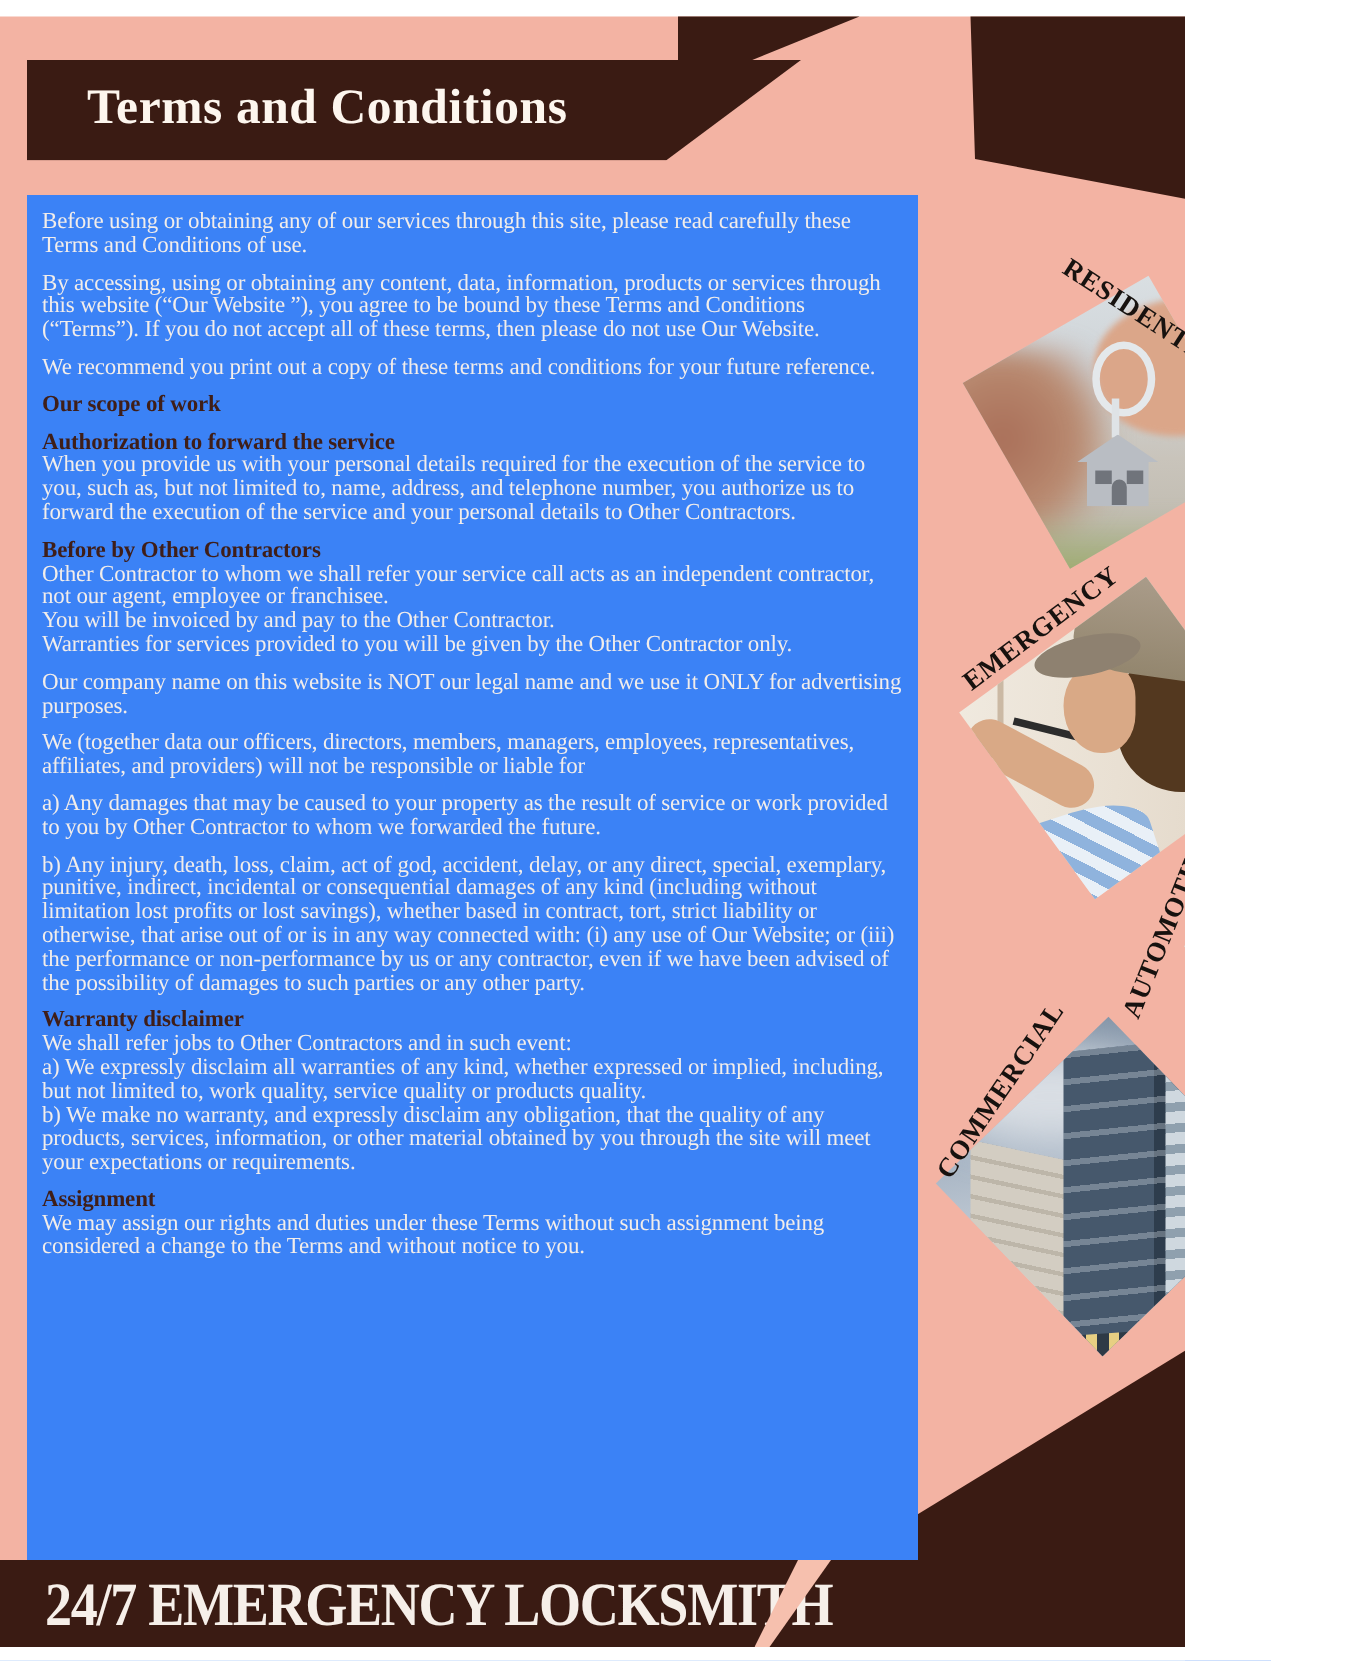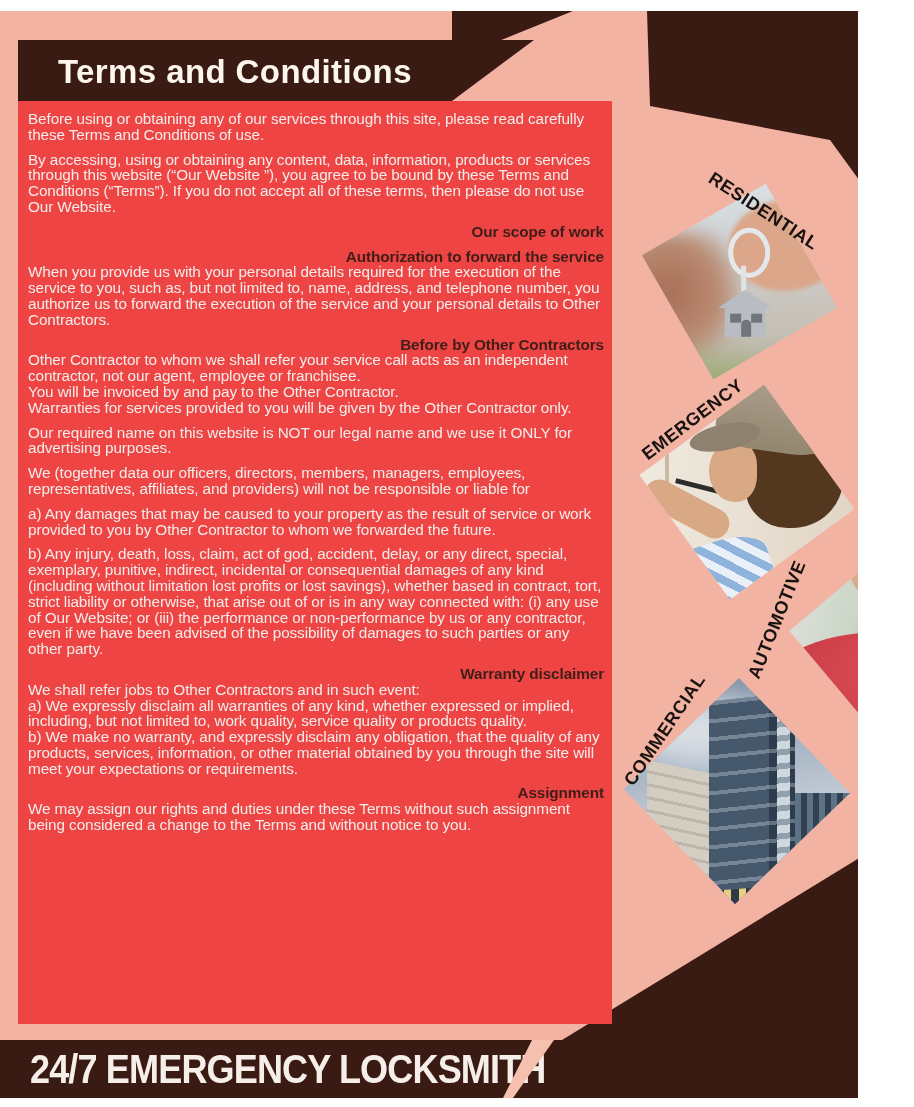--- a/index.html
+++ b/index.html
@@ -1,39 +1,39 @@
 <!DOCTYPE html>
 <html><head>
 <meta charset="utf-8">
 <style>
   html,body{margin:0;padding:0;background:#ffffff;}
-  .page{position:relative;width:858px;height:1107px;overflow:hidden;background:#ffffff;
-        font-family:Liberation Sans, sans-serif;}
+  .page{position:relative;width:790px;height:1107px;overflow:hidden;background:#ffffff;
+        font-family:Liberation Serif, serif;}
   .abs{position:absolute;}
 
   
   .pink-base{left:0;top:11px;width:914px;height:1087px;background:#f3b3a3;}
   .right-white{left:897px;top:11px;width:17px;height:825px;background:#ffffff;}
   .top-white{left:0;top:0;width:914px;height:11px;background:#ffffff;}
   .bottom-white{left:0;top:1098px;width:914px;height:9px;background:#ffffff;z-index:60;}
 
   svg.decor{left:0;top:0;width:914px;height:1107px;pointer-events:none;z-index:3;}
   .dk{fill:#3a1b13;}
 
   
   .title-bar{left:18px;top:40px;width:534px;height:67px;background:#3a1b13;z-index:4;
              clip-path:polygon(0 0,516px 0,426px 67px,0 67px);}
   .title-bar h1{margin:0;padding:13px 0 0 40px;font-size:33px;line-height:38px;font-weight:600;
                 color:#fdf6ee;letter-spacing:.4px;}
 
   
-  .content{left:18px;top:101px;width:594px;height:923px;background:#ef4444;z-index:4;
+  .content{left:18px;top:130px;width:594px;height:923px;background:#3b82f6;z-index:4;
            box-sizing:border-box;padding:10px 8px 0 10px;color:#f2edea;}
   .block{margin:0 0 9px 0;font-size:15.3px;line-height:15.8px;letter-spacing:-0.1px;}
-  .bh{color:#3f1e18;font-weight:700;text-align:right;}
+  .bh{color:#3f1e18;font-weight:700;}
   .bh:empty{display:none;}
   .bt{white-space:pre-line;}
 
   
   .side-label{z-index:8;color:#17120f;font-size:18px;font-weight:600;letter-spacing:.6px;
               transform-origin:0 0;white-space:nowrap;}
   .lab-res{left:716px;top:168px;transform:rotate(33deg);}
   .lab-eme{left:638px;top:448px;transform:rotate(-37deg);}
   .lab-aut{left:744px;top:674px;transform:rotate(-68deg);}
   .lab-com{left:620px;top:778px;transform:rotate(-56deg);}
@@ -134,35 +134,39 @@
   <div class="abs content">
     <div class="block">
 
       <div class="bt">Before using or obtaining any of our services through this site, please read carefully these Terms and Conditions of use.</div>
     </div>
     <div class="block">
 
       <div class="bt">By accessing, using or obtaining any content, data, information, products or services through this website (“Our Website ”), you agree to be bound by these Terms and Conditions (“Terms”). If you do not accept all of these terms, then please do not use Our Website.</div>
     </div>
     <div class="block">
+
+      <div class="bt">We recommend you print out a copy of these terms and conditions for your future reference.</div>
+    </div>
+    <div class="block">
       <div class="bh">Our scope of work</div>
     </div>
     <div class="block">
       <div class="bh">Authorization to forward the service</div>
       <div class="bt">When you provide us with your personal details required for the execution of the service to you, such as, but not limited to, name, address, and telephone number, you authorize us to forward the execution of the service and your personal details to Other Contractors.</div>
     </div>
     <div class="block">
       <div class="bh">Before by Other Contractors</div>
       <div class="bt">Other Contractor to whom we shall refer your service call acts as an independent contractor, not our agent, employee or franchisee.
 You will be invoiced by and pay to the Other Contractor.
 Warranties for services provided to you will be given by the Other Contractor only.</div>
     </div>
     <div class="block">
 
-      <div class="bt">Our required name on this website is NOT our legal name and we use it ONLY for advertising purposes.</div>
+      <div class="bt">Our company name on this website is NOT our legal name and we use it ONLY for advertising purposes.</div>
     </div>
     <div class="block">
       <div class="bt">We (together data our officers, directors, members, managers, employees, representatives, affiliates, and providers) will not be responsible or liable for</div>
     </div>
     <div class="block">
 
       <div class="bt">a) Any damages that may be caused to your property as the result of service or work provided to you by Other Contractor to whom we forwarded the future.</div>
     </div>
     <div class="block">
 

